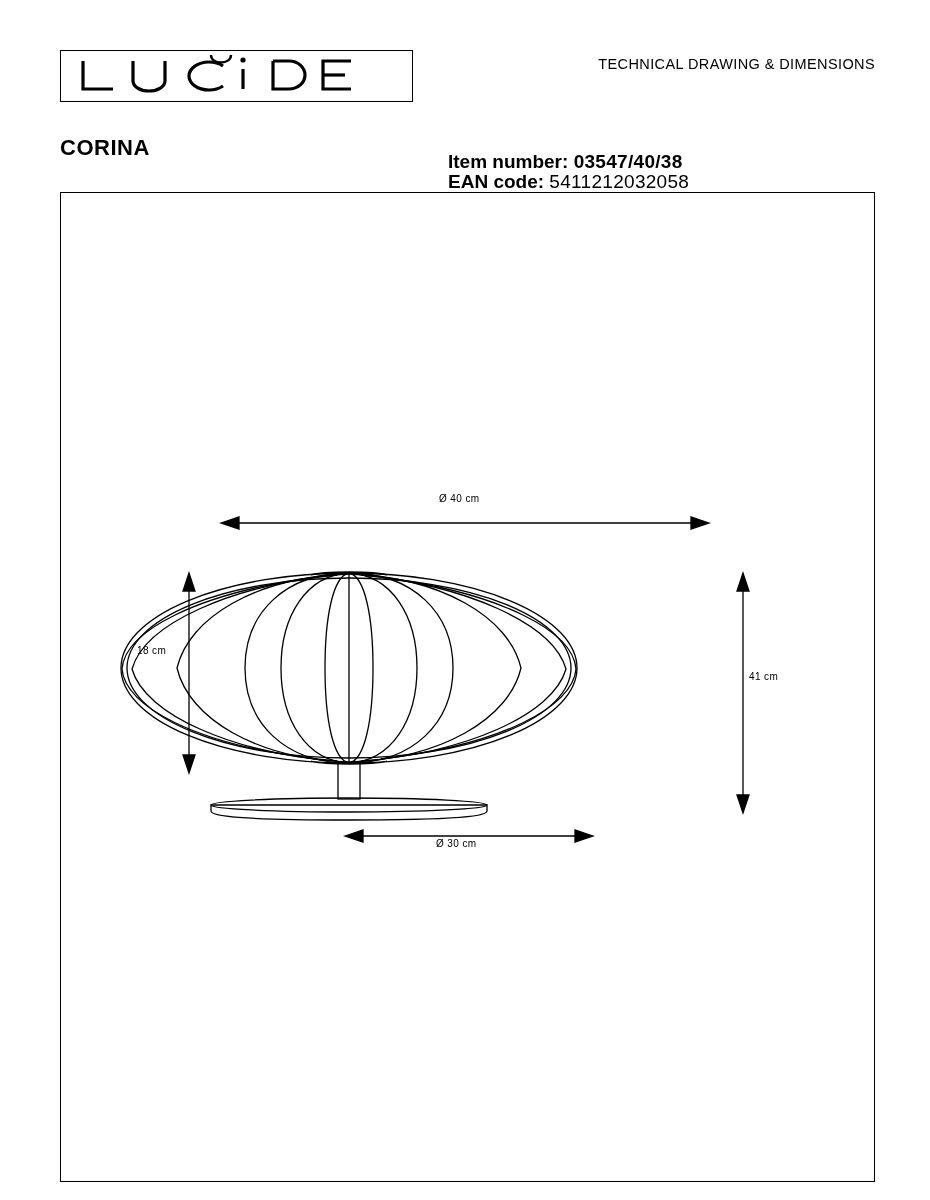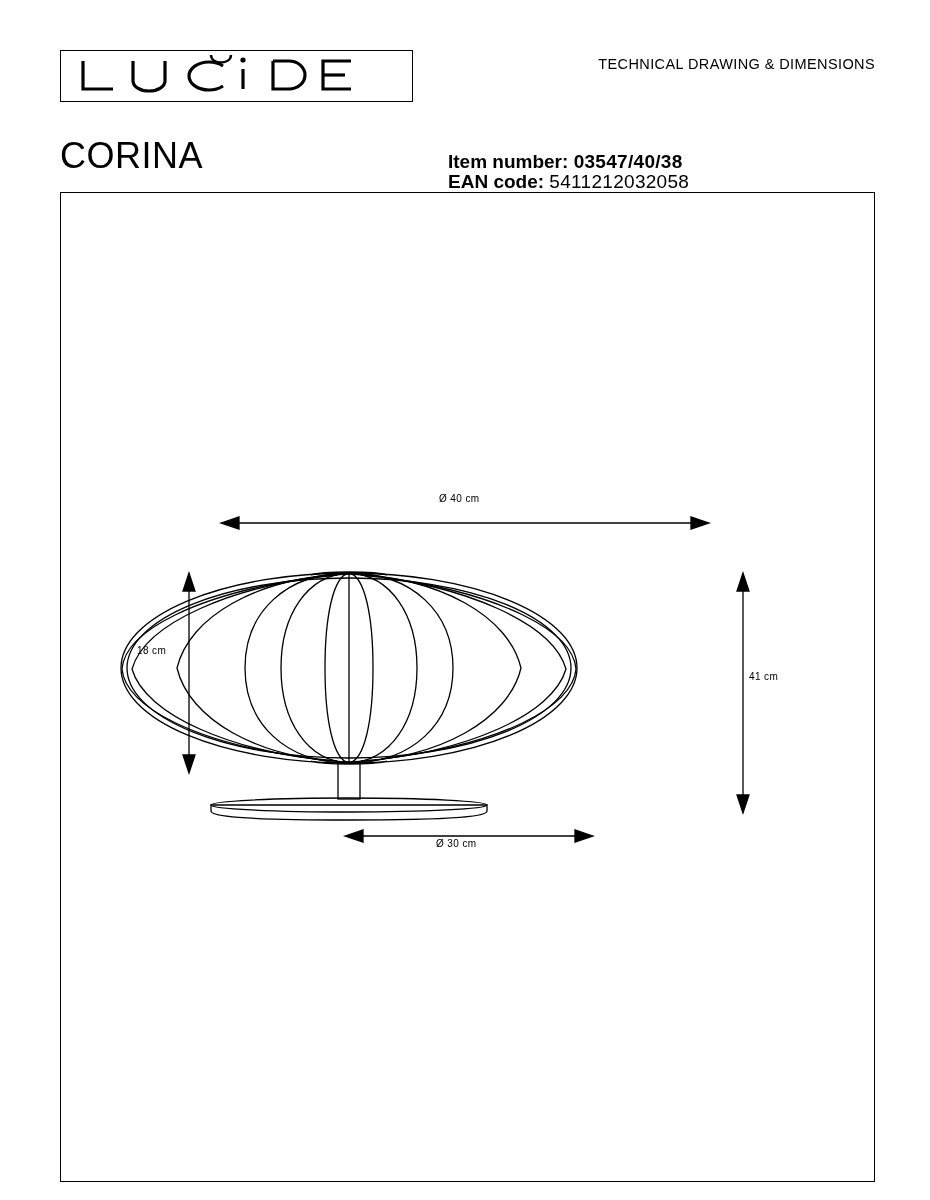--- a/index.html
+++ b/index.html
@@ -48,22 +48,22 @@
     letter-spacing: 0.4px;
     font-weight: 400;
     white-space: nowrap;
   }
 
   
   .product-name {
     position: absolute;
     left: 60px;
     top: 135px;
-    font-size: 36px;
-    font-weight: normal;
+    font-size: 22px;
+    font-weight: bold;
     letter-spacing: 0.5px;
   }
   .meta {
     position: absolute;
     left: 448px;
     top: 152px;
     font-size: 19px;
     line-height: 20px;
   }
   .meta .row { white-space: nowrap; }

